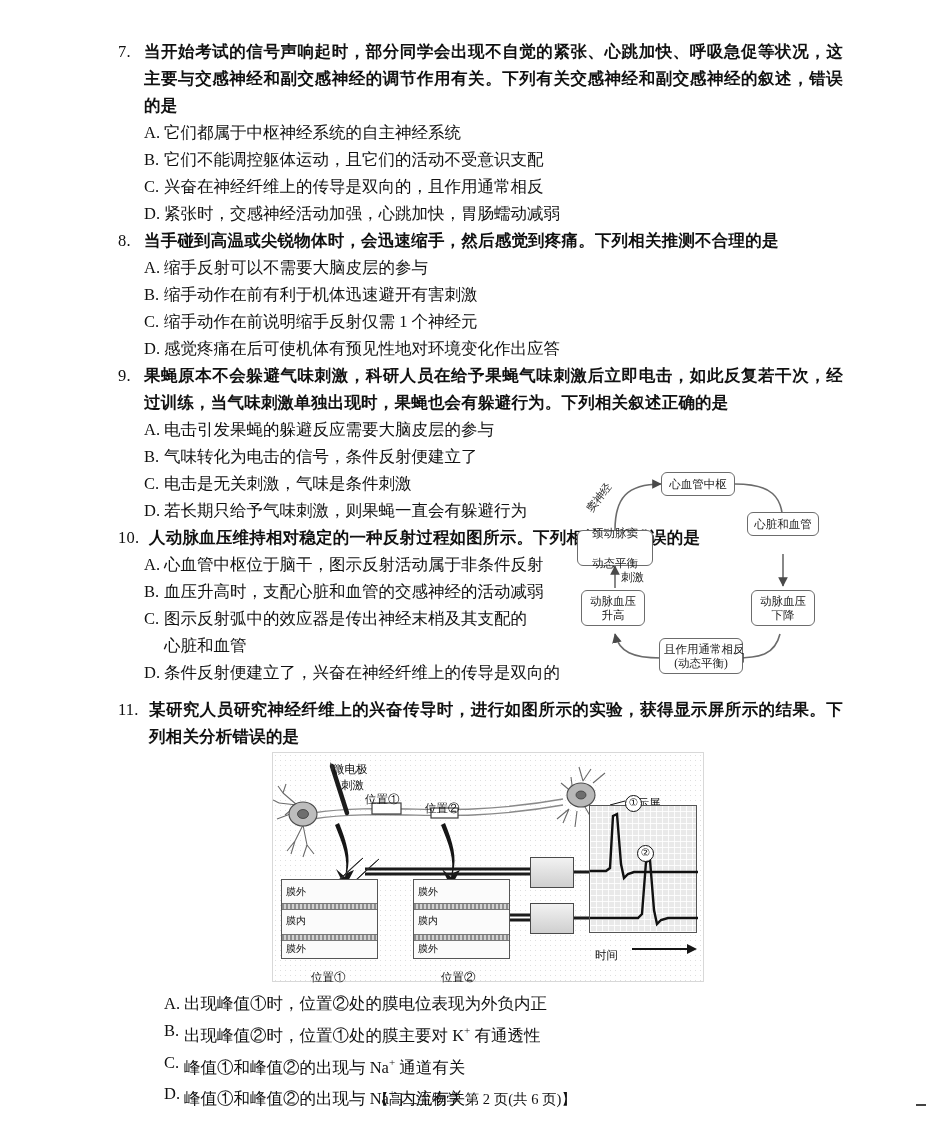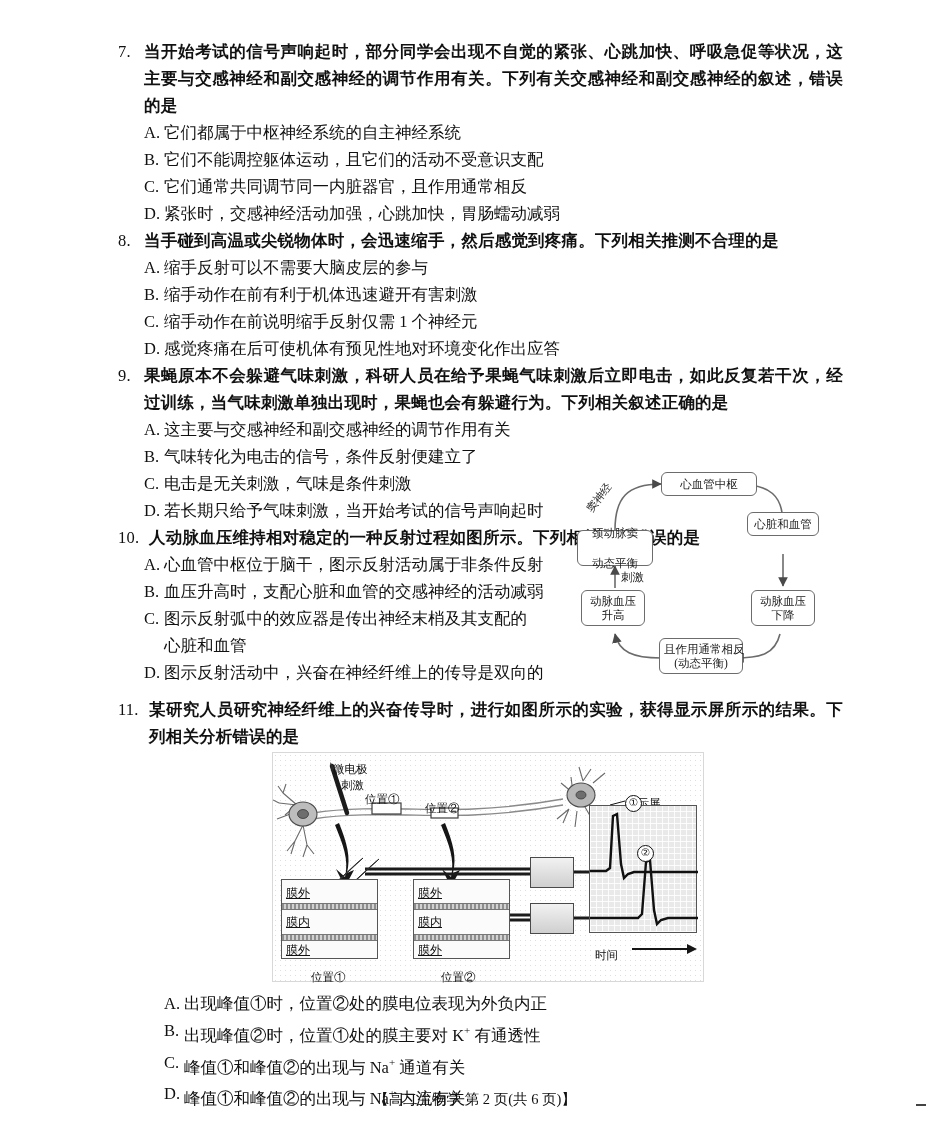--- a/index.html
+++ b/index.html
@@ -111,21 +111,21 @@
     border:1px solid #555;
     background:#fbfbfb;
     box-sizing:border-box;
   }
   .memb-band{
     position:absolute;left:0;right:0;height:5px;
     background:repeating-linear-gradient(90deg,#8e8e8e 0 2px,#d2d2d2 2px 4px);
     border-top:1px solid #777;border-bottom:1px solid #777;
   }
   .memb-txt{
-    position:absolute;left:4px;font-size:12px;color:#111;text-decoration:underline;
+    position:absolute;left:4px;font-size:10px;color:#111;
   }
   .screen{
     position:absolute;
     border:1px solid #555;
     background:#e9e9e9;
     background-image:
       repeating-linear-gradient(90deg,rgba(255,255,255,.85) 0 1px,transparent 1px 6px),
       repeating-linear-gradient(0deg,rgba(255,255,255,.85) 0 1px,transparent 1px 6px);
     box-sizing:border-box;
   }
@@ -169,21 +169,21 @@
       <div class="opt">
           <span class="lab">A.</span>
           <span class="txt">它们都属于中枢神经系统的自主神经系统</span>
         </div>
       <div class="opt">
           <span class="lab">B.</span>
           <span class="txt">它们不能调控躯体运动，且它们的活动不受意识支配</span>
         </div>
       <div class="opt">
           <span class="lab">C.</span>
-          <span class="txt">它们通常共同调节同一内脏器官，且作用通常相反</span>
+          <span class="txt">兴奋在神经纤维上的传导是双向的，且作用通常相反</span>
         </div>
       <div class="opt">
           <span class="lab">D.</span>
           <span class="txt">紧张时，交感神经活动加强，心跳加快，胃肠蠕动减弱</span>
         </div>
     </div>
 
     <div class="q">
       <div class="q-line">
         <span class="q-num">8.</span>
@@ -207,33 +207,33 @@
         </div>
     </div>
 
     <div class="q">
       <div class="q-line">
         <span class="q-num">9.</span>
         <span class="q-body stem">果蝇原本不会躲避气味刺激，科研人员在给予果蝇气味刺激后立即电击，如此反复若干次，经过训练，当气味刺激单独出现时，果蝇也会有躲避行为。下列相关叙述正确的是</span>
       </div>
       <div class="opt">
           <span class="lab">A.</span>
-          <span class="txt">这主要与交感神经和副交感神经的调节作用有关</span>
+          <span class="txt">电击引发果蝇的躲避反应需要大脑皮层的参与</span>
         </div>
       <div class="opt">
           <span class="lab">B.</span>
           <span class="txt">气味转化为电击的信号，条件反射便建立了</span>
         </div>
       <div class="opt">
           <span class="lab">C.</span>
           <span class="txt">电击是无关刺激，气味是条件刺激</span>
         </div>
       <div class="opt">
           <span class="lab">D.</span>
-          <span class="txt">若长期只给予气味刺激，当开始考试的信号声响起时</span>
+          <span class="txt">若长期只给予气味刺激，则果蝇一直会有躲避行为</span>
         </div>
     </div>
 
     <div class="q">
       <div class="q-line">
         <span class="q-num wide">10.</span>
         <span class="q-body stem narrow">人动脉血压维持相对稳定的一种反射过程如图所示。下列相关叙述错误的是</span>
       </div>
       <div class="opt">
           <span class="lab">A.</span>
@@ -245,21 +245,21 @@
         </div>
       <div class="opt">
           <span class="lab">C.</span>
           <span class="txt narrow">图示反射弧中的效应器是传出神经末梢及其支配的</span>
         </div>
       <div class="opt cont">
           <span class="txt">心脏和血管</span>
         </div>
       <div class="opt">
           <span class="lab">D.</span>
-          <span class="txt">图示反射活动中，兴奋在神经纤维上的传导是双向的</span>
+          <span class="txt">条件反射便建立了，兴奋在神经纤维上的传导是双向的</span>
         </div>
     </div>
 
     <div class="q" style="margin-top:10px;">
       <div class="q-line">
         <span class="q-num wide">11.</span>
         <span class="q-body stem">某研究人员研究神经纤维上的兴奋传导时，进行如图所示的实验，获得显示屏所示的结果。下列相关分析错误的是</span>
       </div>
       <div style="height:240px;"></div>
       <div class="opt cont">
@@ -303,21 +303,21 @@
 
         <path d="M40,126 L40,104"></path>
       </g>
     </svg>
 
     <div class="fbox" style="left:2px;top:68px;width:76px;height:36px;display:flex;flex-direction:column;justify-content:center;gap:16px;">
       <span>颈动脉窦</span>
       <span>动态平衡</span>
     </div>
 
-    <div class="fbox" style="left:86px;top:10px;width:96px;height:24px;display:flex;align-items:center;justify-content:center;">
+    <div class="fbox" style="left:86px;top:10px;width:74px;height:24px;display:flex;align-items:center;justify-content:center;">
       <span>心血管中枢</span>
     </div>
 
     <div class="fbox" style="left:172px;top:50px;width:72px;height:24px;display:flex;align-items:center;justify-content:center;">
       <span>心脏和血管</span>
     </div>
 
     <div class="fbox" style="left:176px;top:128px;width:64px;height:36px;display:flex;flex-direction:column;justify-content:center;">
       <span>动脉血压</span>
       <span>下降</span>

